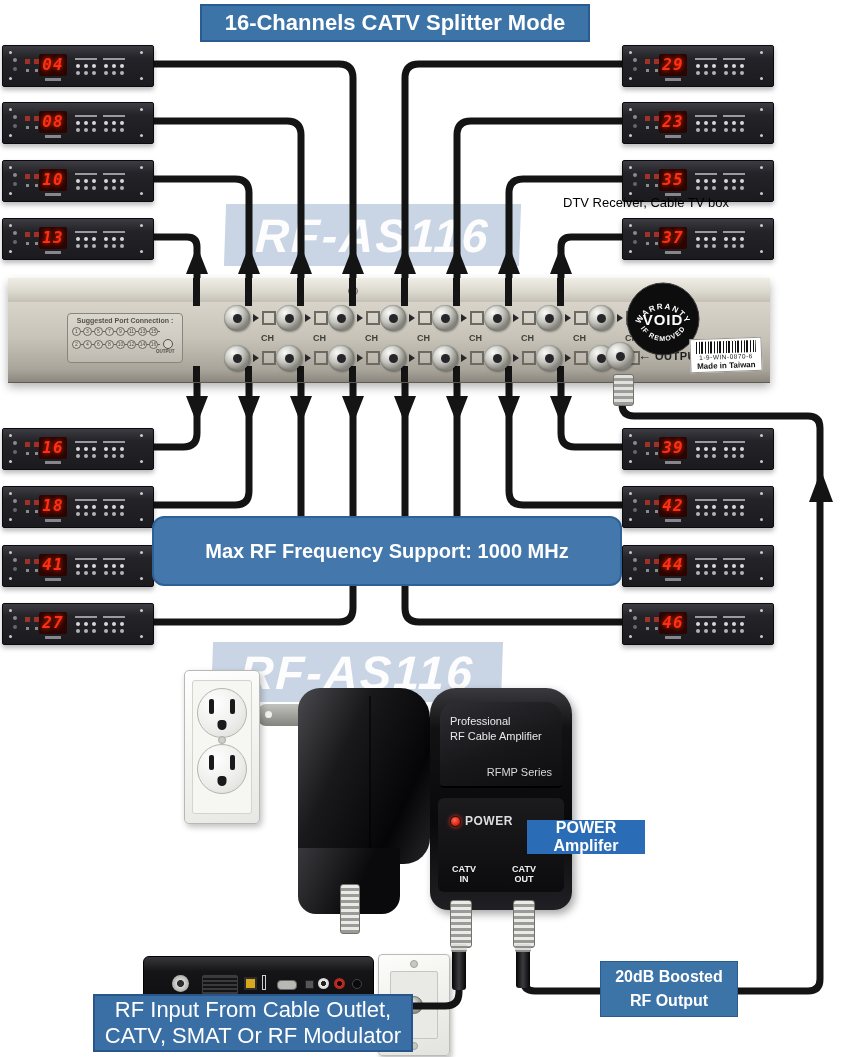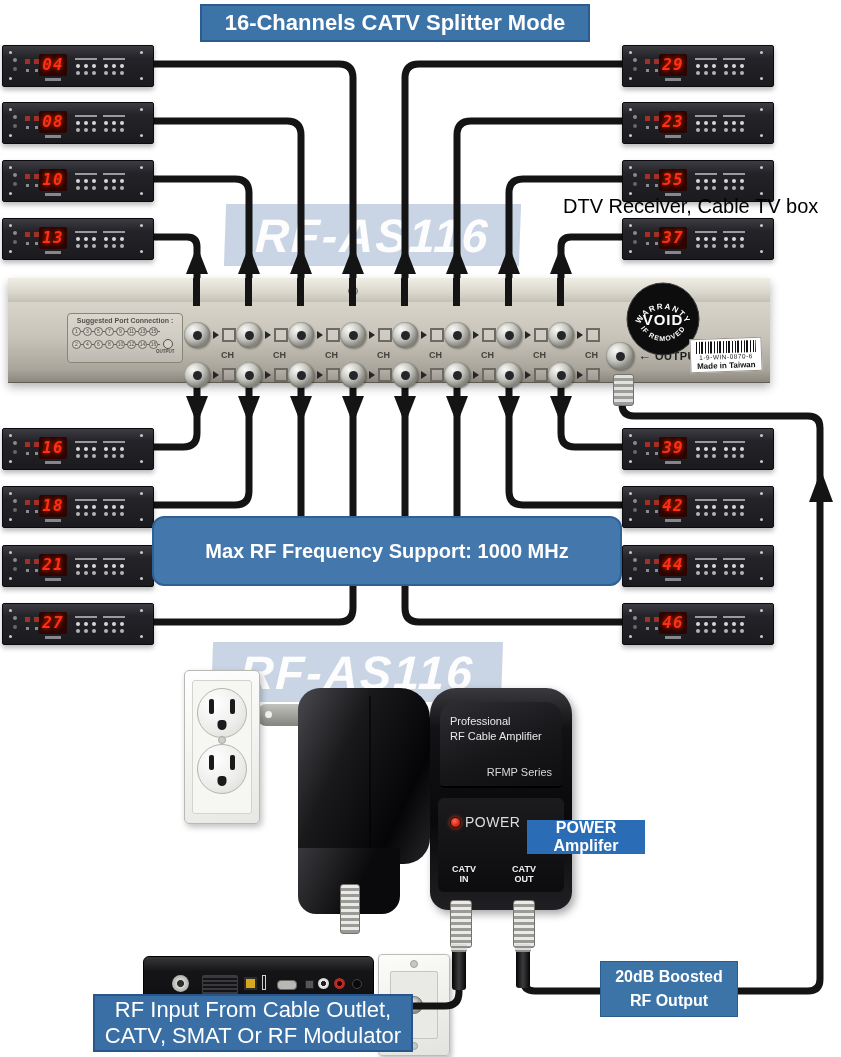--- a/index.html
+++ b/index.html
@@ -23,21 +23,21 @@
   .title-banner{left:200px;top:4px;width:390px;height:38px;background:#3d74a8;
                 border:2px solid #2b5c8f;font-size:22px;font-weight:bold;}
   .range-banner{left:152px;top:516px;width:470px;height:70px;background:#4478ac;
                 border:2px solid #2f6294;border-radius:12px;font-size:20px;font-weight:bold;line-height:29px;}
   .rf-input-banner{left:93px;top:994px;width:320px;height:58px;background:#3a6fa5;
                    border:2px solid #28568a;font-size:22px;line-height:26px;}
   .boosted-label{left:600px;top:961px;width:138px;height:56px;background:#3d74a8;
                  border:1px solid #2b5c8f;font-size:16px;font-weight:bold;line-height:24px;}
   .catv-amp-label{left:527px;top:820px;width:118px;height:34px;background:#2b6cb6;
                   font-size:16px;font-weight:bold;}
-  .dtv-label{position:absolute;left:563px;top:195px;z-index:5;font-size:20px;color:#000;}
+  .dtv-label{position:absolute;left:563px;top:195px;z-index:5;font-size:13px;color:#000;}
 
   
   .receiver{position:absolute;z-index:3;width:150px;height:40px;border-radius:2px;
             background:linear-gradient(180deg,#3c3c42,#232328 30%,#1a1a1f);
             border:1px solid #0b0b0f;box-shadow:0 3px 5px rgba(0,0,0,0.28);}
   .receiver::before{content:"";position:absolute;left:6px;top:5px;width:3px;height:3px;border-radius:50%;
             background:#c9c9cc;box-shadow:131px 0 #c9c9cc,0 26px #c9c9cc,131px 26px #c9c9cc;}
   .receiver span{display:block;position:absolute;}
   .r-ind{left:10px;top:12px;width:4px;height:4px;border-radius:50%;background:#8a8a90;box-shadow:0 9px #66666c;}
   .r-mk{left:22px;top:13px;width:5px;height:5px;background:#a03028;
@@ -72,21 +72,21 @@
             border-radius:4px;background:rgba(255,255,255,0.16);padding:3px 4px;box-sizing:border-box;}
   .sp-label-title{font-size:7px;font-weight:bold;color:#55504a;text-align:center;white-space:nowrap;}
   .sp-row{display:flex;align-items:center;margin-top:3px;gap:2px;position:relative;
           background:linear-gradient(#6a655e,#6a655e) 0 50%/88px 1px no-repeat;}
   .pnum{width:9px;height:9px;border:1px solid #6a655e;border-radius:50%;font-size:5px;line-height:7px;
         text-align:center;color:#4e4a44;background:#d5d2c8;box-sizing:border-box;flex:none;}
   .pout-wrap{position:relative;margin-left:3px;flex:none;}
   .pout{display:block;width:10px;height:10px;border:1px solid #55504a;border-radius:50%;background:#d5d2c8;box-sizing:border-box;}
   .pout-t{position:absolute;left:-7px;top:10px;font-size:4.5px;font-weight:bold;color:#4e4a44;letter-spacing:0;}
 
-  .pcol{position:absolute;top:44px;width:54px;height:66px;}
+  .pcol{position:absolute;top:27px;width:54px;height:66px;padding-left:40px;}
   .prow{display:flex;align-items:center;height:26px;gap:3px;}
   .fport{width:26px;height:26px;border-radius:50%;flex:none;position:relative;
          background:radial-gradient(circle at 35% 30%,#fafaf8,#c6c6c0 40%,#85857d 68%,#a8a8a0);
          box-shadow:inset 0 0 2px #4e4e48,1px 1px 2px rgba(0,0,0,0.35);}
   .fport::after{content:"";position:absolute;left:50%;top:50%;width:9px;height:9px;margin:-4.5px 0 0 -4.5px;
          border-radius:50%;background:#26262a;}
   .parrow{width:0;height:0;border-left:6px solid #26262a;border-top:4px solid transparent;
           border-bottom:4px solid transparent;flex:none;}
   .psq{width:14px;height:14px;border:2px solid #6e6a62;background:rgba(255,255,255,0.13);box-sizing:border-box;flex:none;}
   .ch-lab{height:14px;line-height:14px;font-size:9px;font-weight:bold;color:#44403a;text-align:right;padding-right:4px;}
@@ -137,21 +137,21 @@
        border-radius:26px 26px 18px 18px;box-shadow:3px 4px 8px rgba(0,0,0,0.35);}
   .amp-top{position:absolute;left:10px;top:14px;right:10px;height:84px;
        background:linear-gradient(160deg,#2e2e33,#17171a 55%,#0e0e10);border-radius:16px 16px 4px 4px;
        border-bottom:2px solid #000;}
   .amp-name{position:absolute;left:10px;top:12px;color:#e9e9eb;font-size:11px;line-height:15px;}
   .amp-name span{display:block;}
   .amp-series{position:absolute;right:10px;bottom:8px;color:#d8d8da;font-size:11px;}
   .amp-low{position:absolute;left:8px;top:110px;right:8px;height:94px;
        background:linear-gradient(180deg,#1b1b1e,#0c0c0e);border-radius:6px;}
   .amp-power{position:absolute;left:12px;top:16px;display:flex;align-items:center;gap:4px;
-       color:#dddddf;font-size:14px;font-weight:normal;letter-spacing:0.5px;}
+       color:#dddddf;font-size:12px;font-weight:bold;letter-spacing:0.5px;}
   .pled{width:9px;height:9px;border-radius:50%;background:radial-gradient(circle at 40% 35%,#ff6a50,#d01e10 70%);
        box-shadow:0 0 4px rgba(255,60,30,0.9);border:1px solid #3a0a06;}
   .amp-port-label{position:absolute;bottom:8px;color:#f0f0f2;font-size:9px;font-weight:bold;
        line-height:10px;text-align:center;}
   .apl-in{left:6px;width:40px;} .apl-out{left:64px;width:44px;}
   .fcon{position:absolute;z-index:3;background:repeating-linear-gradient(180deg,#eaeae8 0 3px,#9a9a96 3px 6px);
         border:1px solid #76726a;border-radius:3px;}
   .fcon-in{left:450px;top:900px;width:20px;height:46px;}
   .fcon-out{left:513px;top:900px;width:20px;height:46px;}
   .fcon-ad{left:340px;top:884px;width:18px;height:48px;}
@@ -301,21 +301,21 @@
   <div class="receiver" style="left:2px;top:486px">
     <span class="r-ind"></span>
       <span class="r-mk"></span>
       <span class="r-led">18</span>
       <span class="r-grp g1"></span>
       <span class="r-grp g2"></span>
   </div>
   <div class="receiver" style="left:2px;top:545px">
     <span class="r-ind"></span>
       <span class="r-mk"></span>
-      <span class="r-led">21</span>
+      <span class="r-led">41</span>
       <span class="r-grp g1"></span>
       <span class="r-grp g2"></span>
   </div>
   <div class="receiver" style="left:2px;top:603px">
     <span class="r-ind"></span>
       <span class="r-mk"></span>
       <span class="r-led">27</span>
       <span class="r-grp g1"></span>
       <span class="r-grp g2"></span>
   </div>

